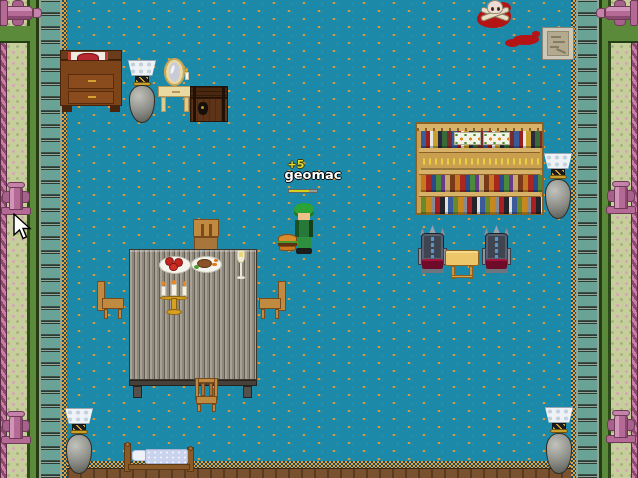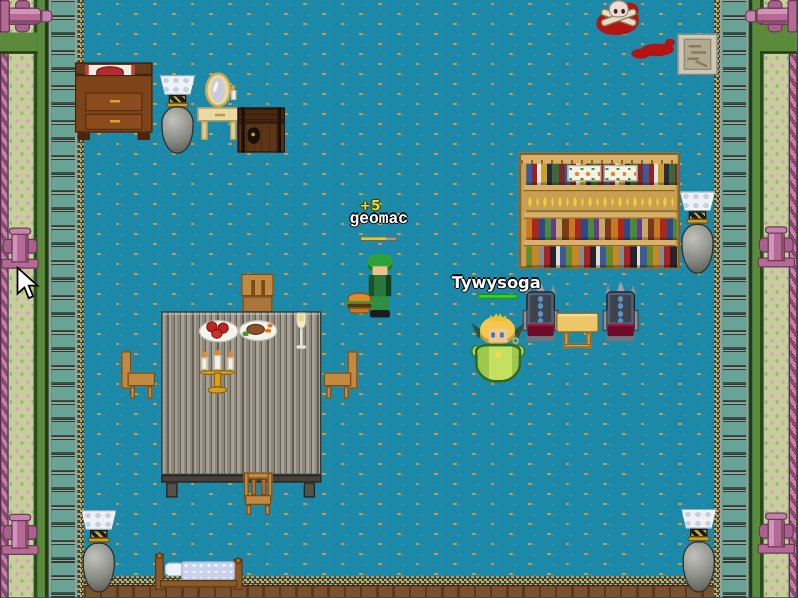--- a/index.html
+++ b/index.html
@@ -363,61 +363,39 @@
     <div class="p" style="left:63px;top:6px;width:7px;height:25px;background:#8a5a28;border:1px solid #5e3a14;">
       <div class="p" style="left:0;top:-2px;width:5px;height:5px;background:#a87038;border:1px solid #5e3a14;border-radius:50%;"></div>
     </div>
     <div class="p" style="left:8px;top:9px;width:15px;height:11px;background:#eef0fa;border:1px solid #c0c6d8;border-radius:30%;"></div>
     <div class="p" style="left:21px;top:8px;width:43px;height:15px;background:#c9d3ed;background-image:radial-gradient(rgba(255,255,255,.8) 1px,transparent 1.4px);background-size:6px 5px;border:1px solid #a8b2d0;border-radius:2px;"></div>
     <div class="p" style="left:4px;top:23px;width:62px;height:6px;background:#8a5a28;border:1px solid #5e3a14;"></div>
   </div>
 
   <div class="abs" style="left:270px;top:158px;width:70px;height:100px;">
     <div class="dmg" style="left:26px;top:1px;">+5</div>
-    <div class="nick" style="left:33px;top:10px;font-family:Liberation Mono, monospace;">geomac</div>
+    <div class="nick" style="left:43px;top:10px;">geomac</div>
     <div class="hpbar" style="left:18px;top:31px;width:30px;background:#9a9a9a;">
       <div class="hpfill" style="background: rgb(216, 208, 30); width: 72%;"></div>
     </div>
     <div class="p" style="left:23px;top:45px;width:22px;height:51px;">
       <div class="p" style="left:1px;top:0;width:20px;height:14px;background:#2ba336;border-radius:45% 45% 30% 30%;box-shadow:inset 0 -3px 0 #1d7a26;"></div>
       <div class="p" style="left:5px;top:10px;width:12px;height:8px;background:#f0c08a;"></div>
       <div class="p" style="left:2px;top:17px;width:18px;height:17px;background:linear-gradient(90deg,#1a5224 0 4px,#27793a 4px 14px,#14401c 14px);"></div>
       <div class="p" style="left:4px;top:34px;width:14px;height:11px;background:#2e8f3e;border-left:6px solid #2e8f3e;border-right:6px solid #2e8f3e;background-clip:content-box;box-shadow:inset 0 0 0 14px #2e8f3e, inset -7px 0 0 #1d6a2a;"></div>
       <div class="p" style="left:3px;top:45px;width:16px;height:6px;background:#1c1c1c;border-radius:2px;"></div>
     </div>
     <div class="p" style="left:7px;top:74px;width:21px;height:19px;">
       <div class="p" style="left:1px;top:2px;width:19px;height:8px;background:#d98c2e;border:1px solid #8a4a10;border-radius:50% 50% 20% 20%;"></div>
       <div class="p" style="left:0;top:9px;width:21px;height:3px;background:#4a9a2a;"></div>
       <div class="p" style="left:1px;top:11px;width:19px;height:3px;background:#5e3014;"></div>
       <div class="p" style="left:2px;top:14px;width:17px;height:5px;background:#c87820;border:1px solid #8a4a10;border-radius:0 0 40% 40%;"></div>
     </div>
   </div>
 
-  <div class="abs" style="left:360px;top:218px;width:76px;height:100px;">
-    <div class="nick" style="left:37px;top:2px;">Tywysoga</div>
-    <div class="hpbar" style="left:22px;top:17px;width:32px;background:#35d225;">
-      <div class="hpfill" style="background: rgb(53, 210, 37); width: 100%;"></div>
-    </div>
-    <div class="p" style="left:17px;top:32px;width:43px;height:57px;">
-      <div class="p" style="left:0;top:8px;width:10px;height:13px;background:#37503a;clip-path:polygon(0 0,100% 55%,55% 100%);"></div>
-      <div class="p" style="left:33px;top:8px;width:10px;height:13px;background:#37503a;clip-path:polygon(100% 0,45% 100%,0 55%);"></div>
-      <div class="p" style="left:7px;top:3px;width:28px;height:22px;background:#f2c94e;border-radius:50% 50% 40% 40%;box-shadow:inset 0 -3px 0 #c89a2e;"></div>
-      <div class="p" style="left:15px;top:0;width:13px;height:7px;background:#eac22e;clip-path:polygon(0 100%,0 25%,22% 60%,38% 5%,50% 55%,62% 5%,78% 60%,100% 25%,100% 100%);"></div>
-      <div class="p" style="left:14px;top:13px;width:15px;height:11px;background:#f2c795;">
-        <div class="p" style="left:2px;top:3px;width:3px;height:4px;background:#3a7ac0;"></div>
-        <div class="p" style="left:9px;top:3px;width:3px;height:4px;background:#3a7ac0;"></div>
-      </div>
-      <div class="p" style="left:33px;top:20px;width:5px;height:5px;border:1px solid #e8c030;border-radius:50%;"></div>
-      <div class="p" style="left:0;top:26px;width:8px;height:10px;background:#aed45a;border:1px solid #2f6a1e;border-radius:50%;"></div>
-      <div class="p" style="left:35px;top:26px;width:8px;height:10px;background:#aed45a;border:1px solid #2f6a1e;border-radius:50%;"></div>
-      <div class="p" style="left:3px;top:25px;width:37px;height:31px;background:linear-gradient(90deg,#9cc84e 0 9px,#c4e060 9px 28px,#9cc84e 28px);border:2px solid #2f6a1e;border-radius:30% 30% 45% 45% / 18% 18% 50% 50%;">
-        <div class="p" style="left:14px;top:4px;width:5px;height:5px;background:#ffd84a;border-radius:50%;"></div>
-      </div>
-    </div>
-  </div>
 
   <div class="abs" style="left:12px;top:213px;width:20px;height:28px;">
     <svg width="20" height="28" viewBox="0 0 20 28">
       <path d="M2 1 L2 22 L7.5 17 L11 25.5 L14.5 24 L11 15.5 L18 15.5 Z" fill="#ffffff" stroke="#000000" stroke-width="1.4"></path>
     </svg>
   </div>
 
 </div>
 
 </body></html>

